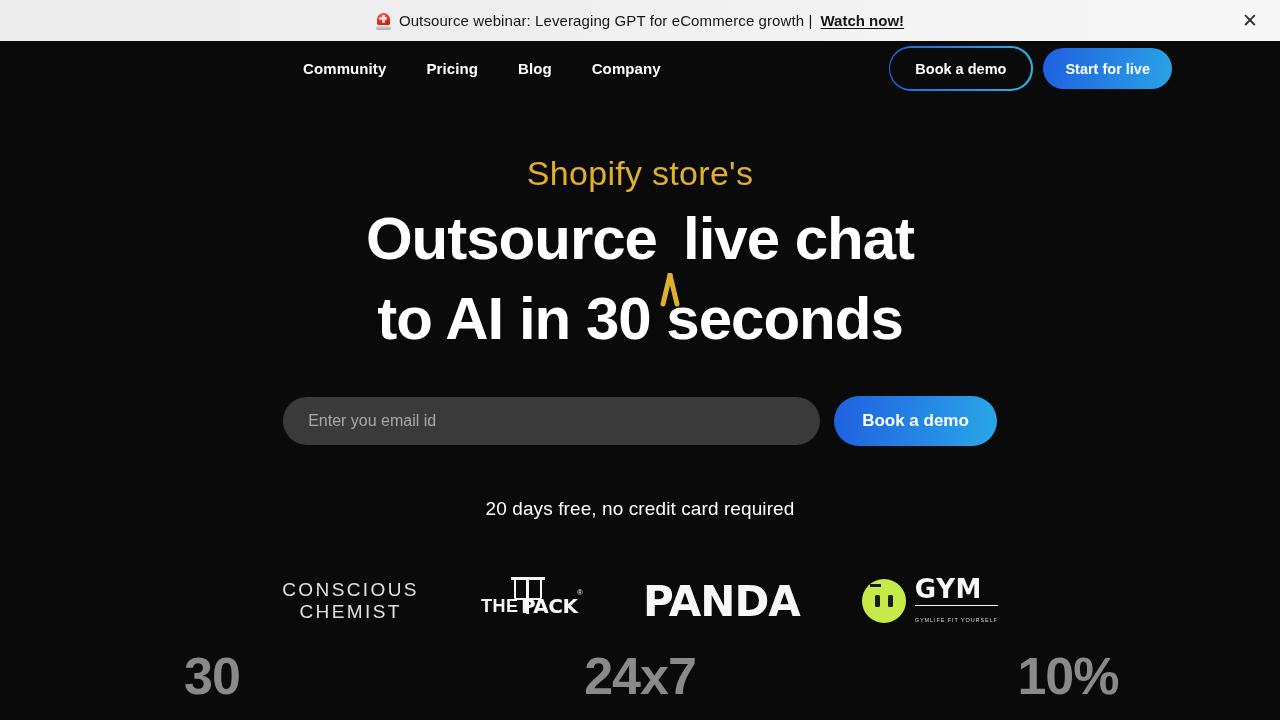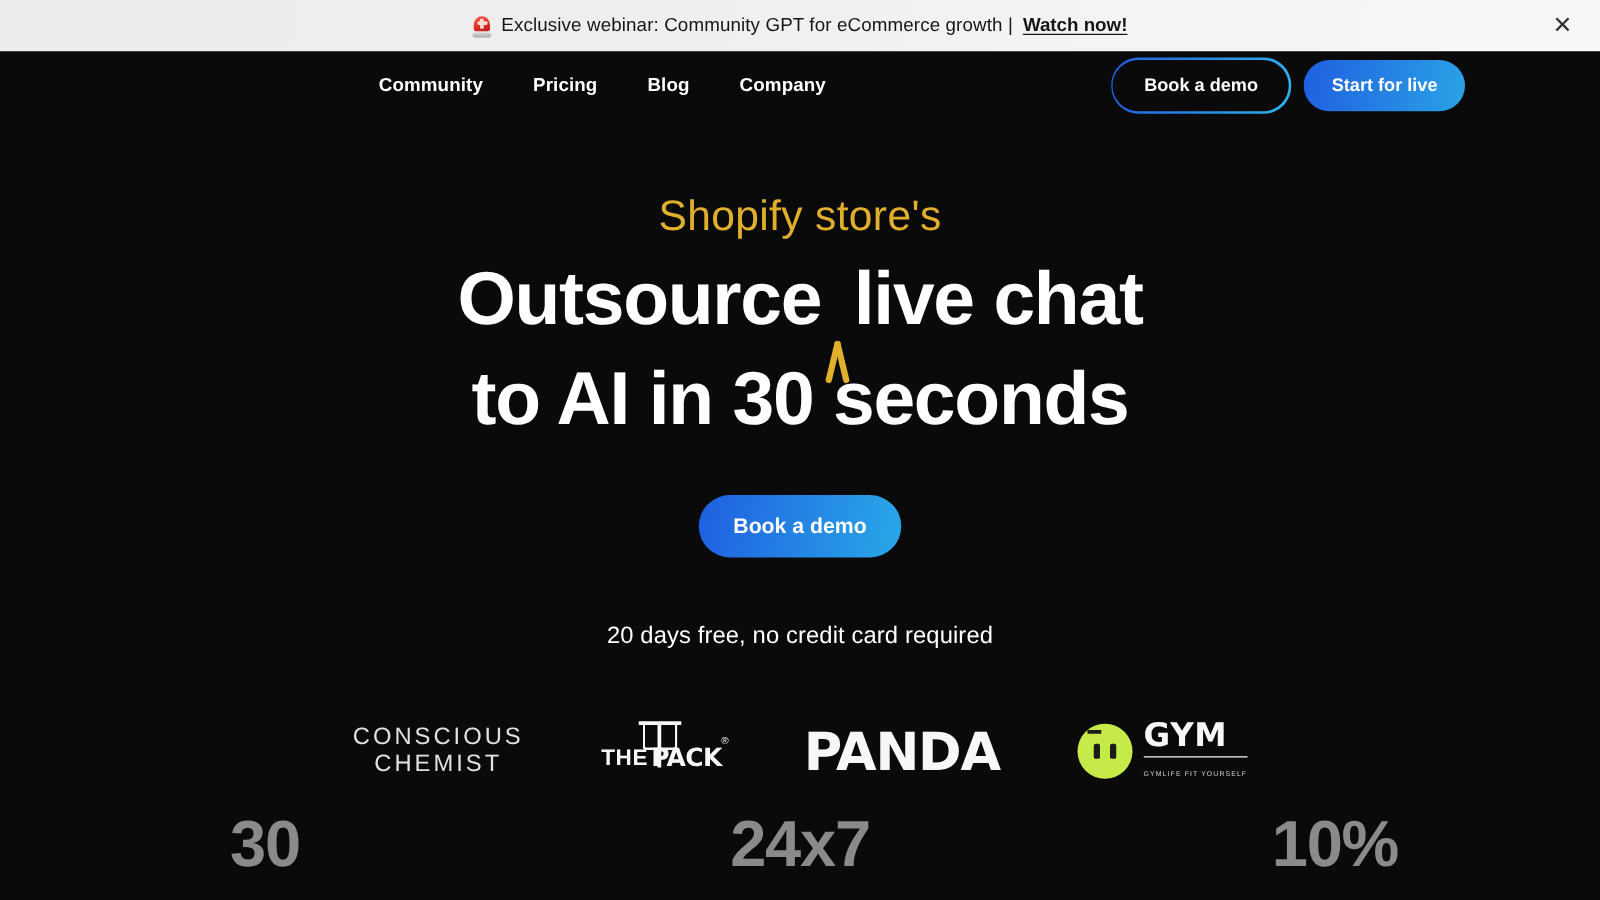--- a/index.html
+++ b/index.html
@@ -199,21 +199,21 @@
 </style>
 </head>
 <body>
 
 <div class="banner">
   <div class="banner-inner">
     <span class="siren-icon">
       <span class="dome"></span>
         <span class="base"></span>
     </span>
-    <span class="banner-text">Exclusive webinar: Community GPT for eCommerce growth |</span>
+    <span class="banner-text">Outsource webinar: Leveraging GPT for eCommerce growth |</span>
     <a class="banner-link">Watch now!</a>
   </div>
   <div class="banner-close">✕</div>
 </div>
 
 <nav class="nav">
   <div class="nav-links">
     <span class="nav-link">Community</span>
     <span class="nav-link">Pricing</span>
     <span class="nav-link">Blog</span>
@@ -237,20 +237,21 @@
         <svg width="20" height="34" viewBox="0 0 20 34">
           <path d="M10 2 L3 31" stroke="#e0b02c" stroke-width="5" stroke-linecap="round" fill="none"></path>
           <path d="M10 2 L17 31" stroke="#e0b02c" stroke-width="5" stroke-linecap="round" fill="none"></path>
         </svg>
       </span><span>live chat</span>
     </span>
     <span class="hl-line">to AI in 30 seconds</span>
   </h1>
 
   <div class="form-row">
+    <input class="email-input" type="text" placeholder="Enter you email id" style="">
     <button class="btn-demo-hero">Book a demo</button>
   </div>
 
   <div class="subtext">20 days free, no credit card required</div>
 
   <div class="logos">
 
     <div class="logo">
       <div class="logo-conscious">
         <div>CONSCIOUS</div>

